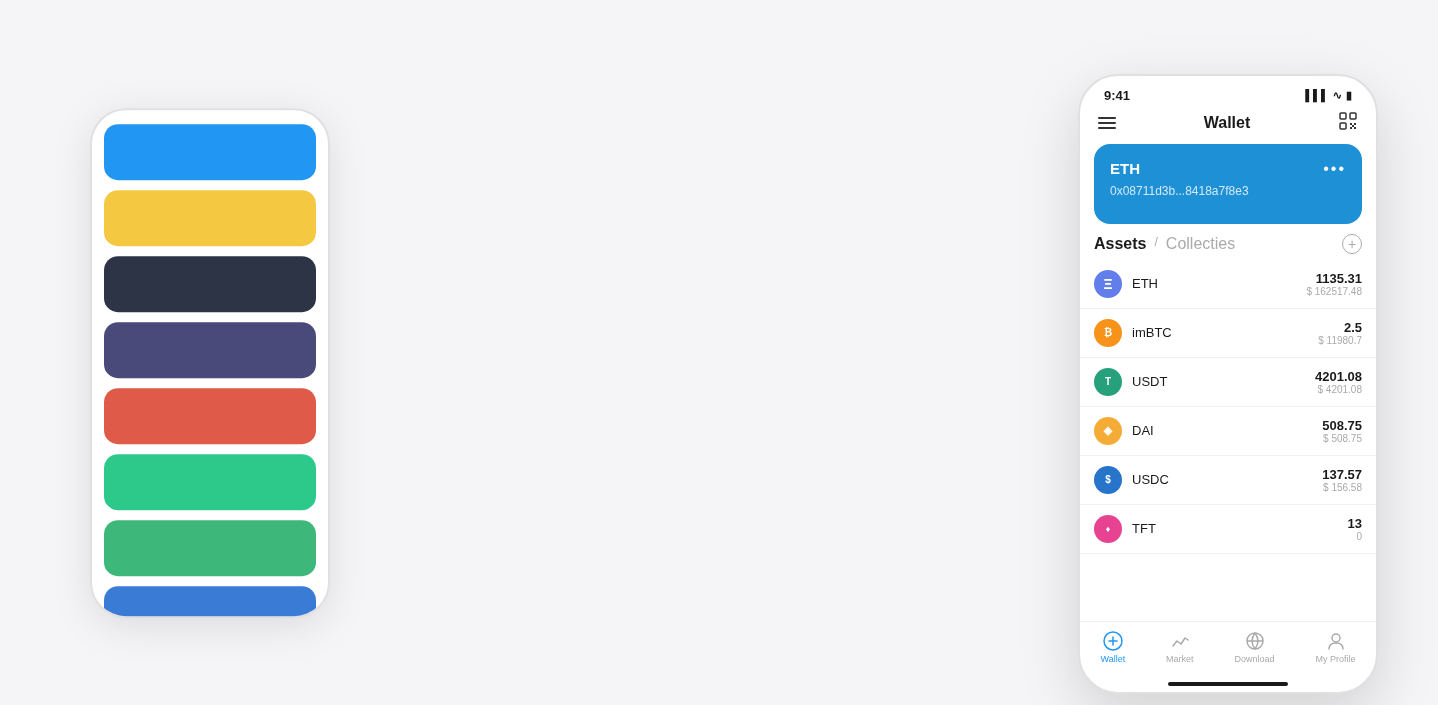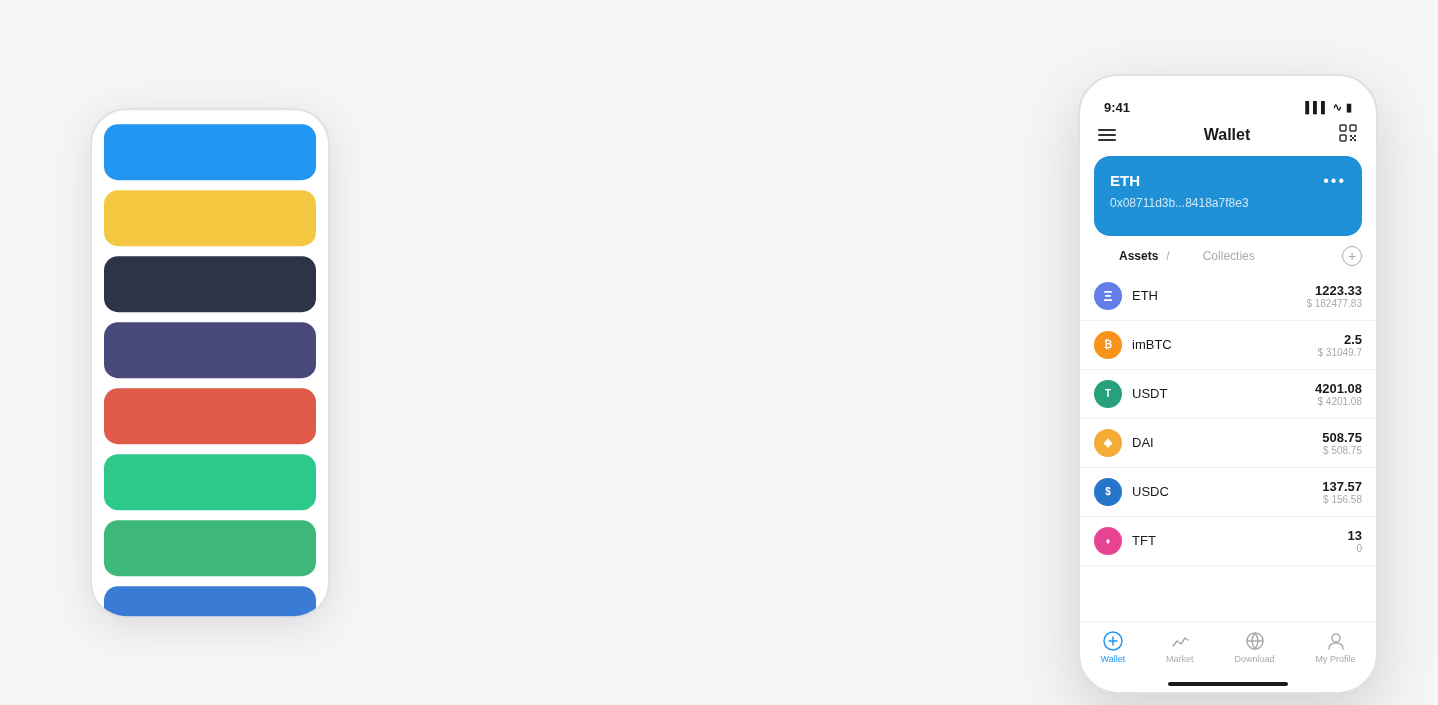--- a/index.html
+++ b/index.html
@@ -140,21 +140,21 @@
       box-shadow: 0 20px 60px rgba(0,0,0,0.15);
       display: flex;
       flex-direction: column;
     }
 
     
     .phone-status-bar {
       display: flex;
       justify-content: space-between;
       align-items: center;
-      padding: 24px 24px 4px;
+      padding: 12px 24px 4px;
       font-size: 12px;
       font-weight: 600;
       color: #1a1a1a;
     }
 
     .status-time { font-size: 13px; font-weight: 700; }
     .status-icons { display: flex; gap: 4px; align-items: center; font-size: 11px; }
 
     
     .phone-nav {
@@ -223,24 +223,23 @@
     
     .assets-header {
       display: flex;
       justify-content: space-between;
       align-items: center;
       padding: 10px 14px 6px;
     }
 
     .assets-tabs { display: flex; gap: 8px; }
     .assets-tab {
-      font-size: 12px;
+      font-size: 16px;
       color: #1a1a1a;
       font-weight: 600;
-      margin-left: 25px;
     }
     .assets-tab.inactive { color: #aaa; font-weight: 400; text-align: center; }
     .assets-separator { color: #aaa; font-size: 12px; }
 
     .add-icon {
       width: 20px;
       height: 20px;
       border-radius: 50%;
       border: 1.5px solid #aaa;
       display: flex;
@@ -408,31 +407,31 @@
         </div>
         <div class="add-icon">+</div>
       </div>
 
       <div class="asset-list">
 
         <div class="asset-item">
           <div class="asset-icon icon-eth">Ξ</div>
           <span class="asset-name">ETH</span>
           <div class="asset-balance">
-            <div class="asset-amount">1223.33</div>
-            <div class="asset-usd">$ 182477.83</div>
+            <div class="asset-amount">1135.31</div>
+            <div class="asset-usd">$ 162517.48</div>
           </div>
         </div>
 
         <div class="asset-item">
           <div class="asset-icon icon-imbtc">₿</div>
           <span class="asset-name">imBTC</span>
           <div class="asset-balance">
             <div class="asset-amount">2.5</div>
-            <div class="asset-usd">$ 31049.7</div>
+            <div class="asset-usd">$ 11980.7</div>
           </div>
         </div>
 
         <div class="asset-item">
           <div class="asset-icon icon-usdt">T</div>
           <span class="asset-name">USDT</span>
           <div class="asset-balance">
             <div class="asset-amount">4201.08</div>
             <div class="asset-usd">$ 4201.08</div>
           </div>

